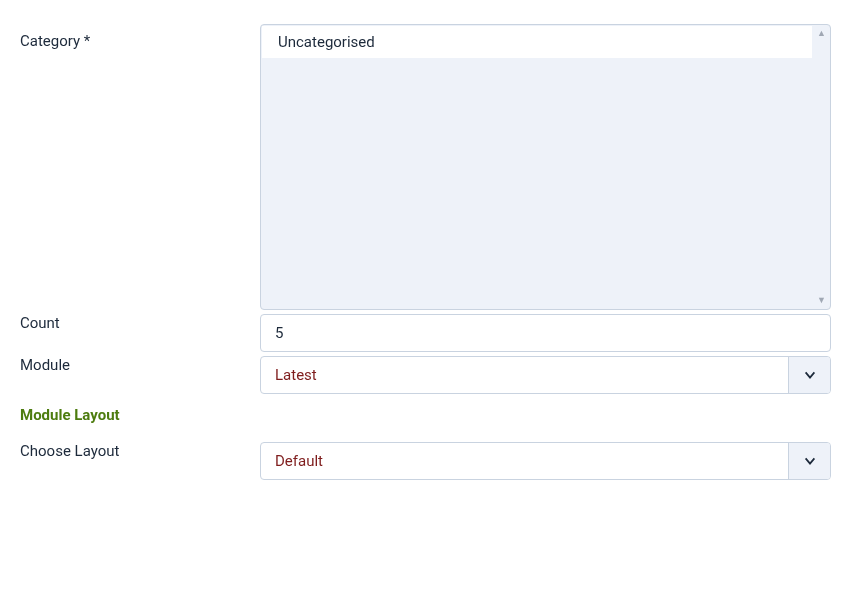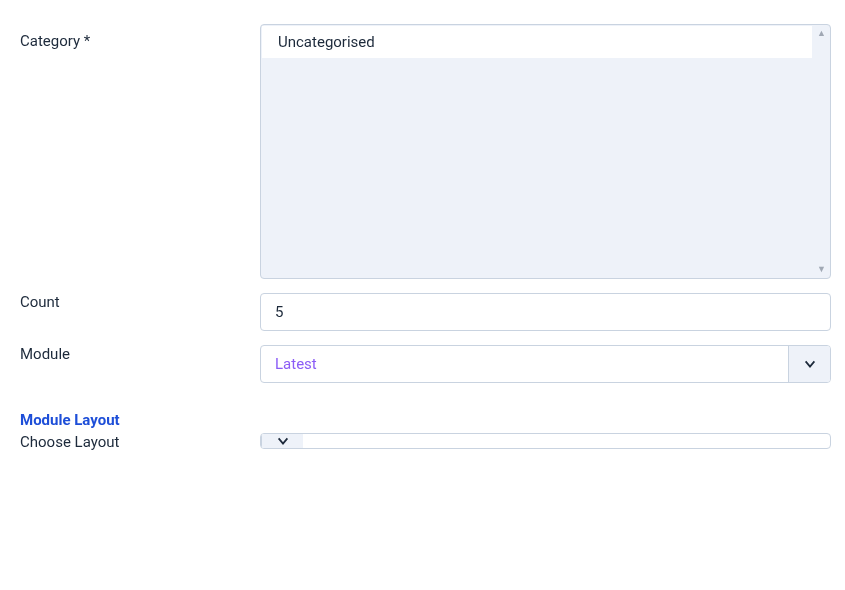--- a/index.html
+++ b/index.html
@@ -7,38 +7,38 @@
     font-family: -apple-system, BlinkMacSystemFont, "Segoe UI", Roboto, Arial, sans-serif;
     font-size: 15px;
     color: #1d2a3b;
     background: #ffffff;
     padding: 24px 14px 24px 20px;
     width: 845px;
   }
   .form-row {
     display: flex;
     align-items: flex-start;
-    margin-bottom: 14px;
+    margin-bottom: 4px;
   }
   .form-row.align-center { align-items: flex-start; }
   .label-col {
     flex: 0 0 240px;
     padding-top: 8px;
   }
   .label-col.no-pad { padding-top: 0; }
   .label {
     color: #1d2a3b;
     font-size: 15px;
   }
   .control-col { flex: 1; }
 
   .listbox {
     border: 1px solid #c9d3e0;
     border-radius: 4px;
-    height: 255px;
+    height: 286px;
     background: #eef2f9;
     position: relative;
     overflow: hidden;
   }
   .listbox-option {
     padding: 7px 16px;
     margin: 1px 18px 1px 1px;
     background: #ffffff;
     color: #1d2a3b;
     font-size: 15px;
@@ -80,37 +80,37 @@
     display: flex;
     border: 1px solid #c9d3e0;
     border-radius: 4px;
     overflow: hidden;
     background: #ffffff;
   }
   .select-value {
     flex: 1;
     padding: 9px 14px;
     font-size: 15px;
-    color: #8b5cf6;
+    color: #7f1d1d;
   }
   .select-caret {
     width: 42px;
     background: #eef2f9;
     display: flex;
     align-items: center;
     justify-content: center;
     border-left: 1px solid #c9d3e0;
   }
   .caret-svg { width: 14px; height: 14px; stroke: #1d2a3b; stroke-width: 2; fill: none; }
 
   .section-heading {
     font-weight: 700;
-    color: #1d4ed8;
+    color: #4d7c0f;
     font-size: 15px;
-    margin: 8px 0 4px 0;
+    margin: 8px 0 18px 0;
   }
 </style>
 </head>
 <body>
 
 <div class="form-row">
   <div class="label-col">
     <span class="label">Category *</span>
   </div>
   <div class="control-col">
@@ -153,20 +153,21 @@
 </div>
 
 <div class="section-heading">Module Layout</div>
 
 <div class="form-row align-center">
   <div class="label-col no-pad">
     <span class="label">Choose Layout</span>
   </div>
   <div class="control-col">
     <div class="select-wrap">
+      <div class="select-value">Default</div>
       <div class="select-caret">
         <svg class="caret-svg" viewBox="0 0 16 16">
             <polyline points="3,5 8,11 13,5"></polyline>
           </svg>
       </div>
     </div>
   </div>
 </div>
 
 </body></html>

